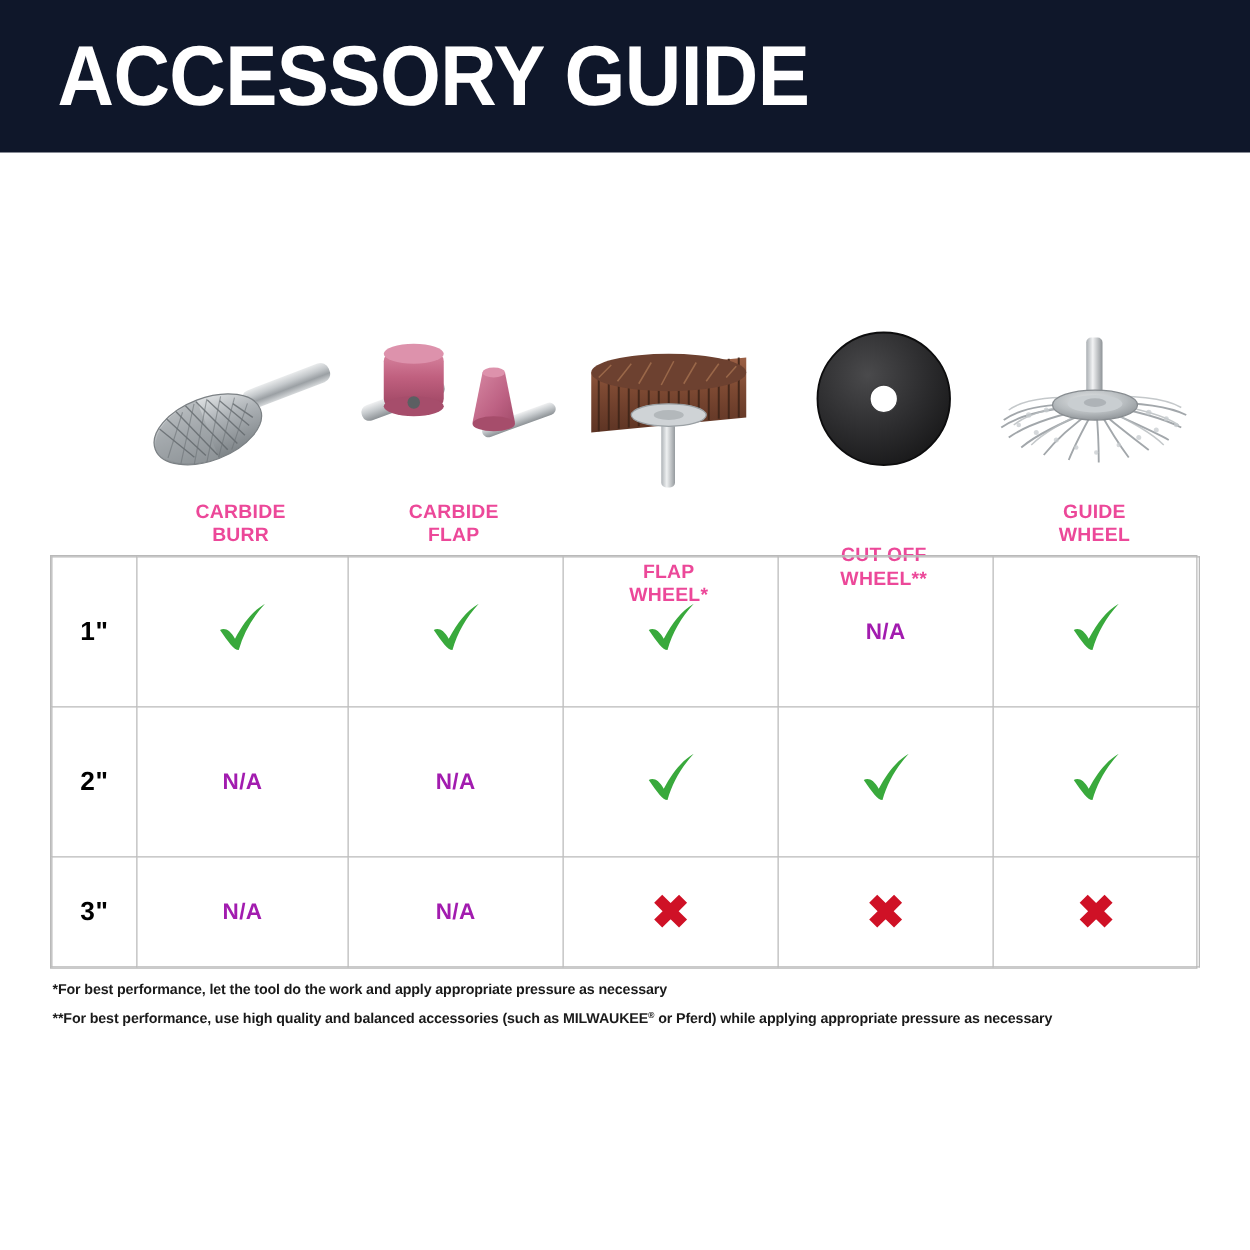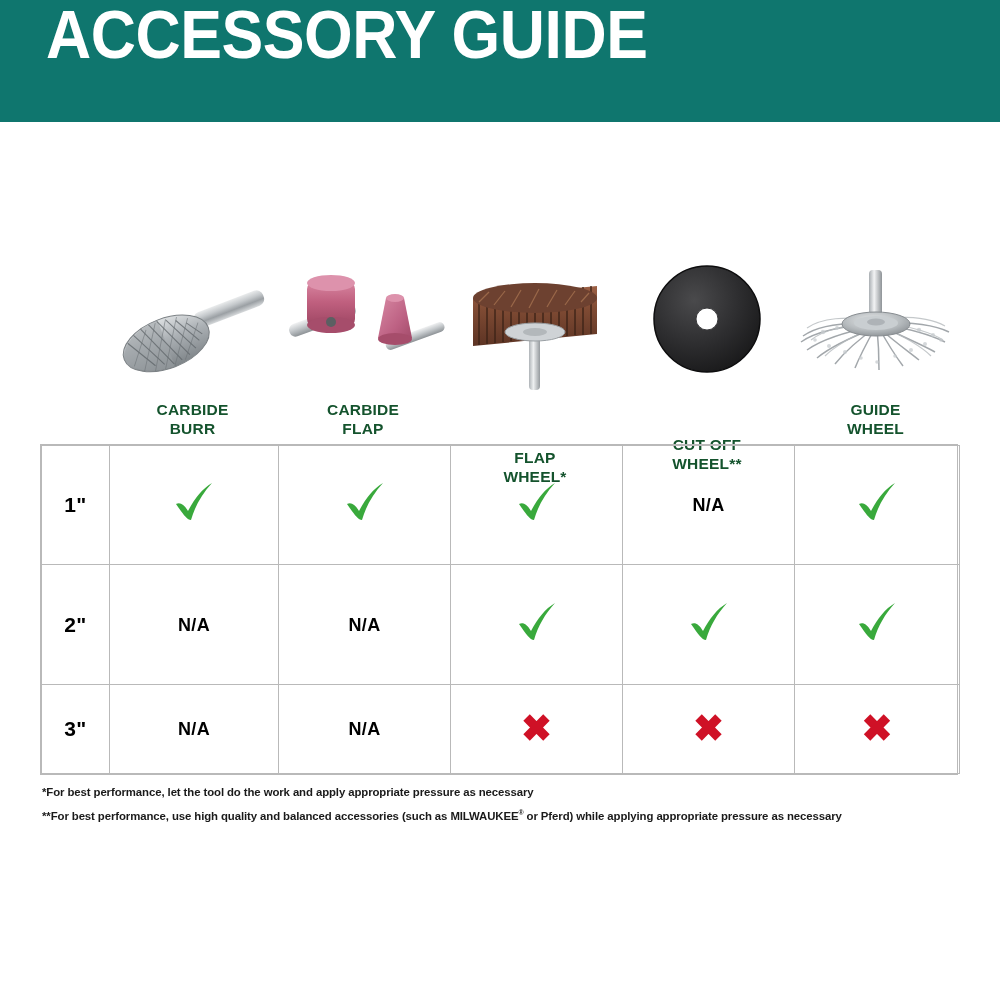--- a/index.html
+++ b/index.html
@@ -9,22 +9,22 @@
     font-family: "Liberation Sans", sans-serif;
     -webkit-font-smoothing: antialiased;
   }
 
   #page { position: relative; width: 1000px; height: 1000px; overflow: hidden; background:#fff; }
 
   
   .banner {
     position: absolute; left: 0; top: 0;
     width: 1000px; height: 122px;
-    background: #0f766e;
-    display: flex; 
+    background: #0f172a;
+    display: flex; align-items: center;
   }
   .banner-title {
     color: #ffffff;
     font-family: "Liberation Sans", sans-serif;
     font-weight: 700;
     font-size: 68px;
     line-height: 68px;
     letter-spacing: -0.5px;
     margin-left: 46px;
     transform: scaleX(0.92);
@@ -51,21 +51,21 @@
     position: absolute; left: 40px; top: 400px;
     width: 918px; display: flex;
   }
   .ch-spacer { width: 68px; flex: 0 0 68px; }
   .colhead {
     flex: 0 0 auto;
     text-align: center;
     font-weight: 700;
     font-size: 15.5px;
     line-height: 19px;
-    color: #14532d;
+    color: #ec4899;
     letter-spacing: 0.2px;
   }
   .ch-burr   { width: 169px; }
   .ch-stone  { width: 172px; }
   .ch-flap   { width: 172px; margin-top: 48px; }
   .ch-cutoff { width: 172px; margin-top: 35px; }
   .ch-wire   { width: 165px; }
 
   
   .grid {
@@ -98,21 +98,21 @@
   .mark-x {
     display:inline-block;
     color: #cf1126;
     font-weight: 700;
     font-size: 37px;
     line-height: 37px;
     font-family: "Liberation Sans", sans-serif;
   }
   .mark-na {
     display:inline-block;
-    color: #000000;
+    color: #a21caf;
     font-weight: 700;
     font-size: 18px;
     line-height: 20px;
     letter-spacing: 0.3px;
   }
 
   
   .notes {
     position: absolute; left: 42px; top: 783px;
     width: 900px;

